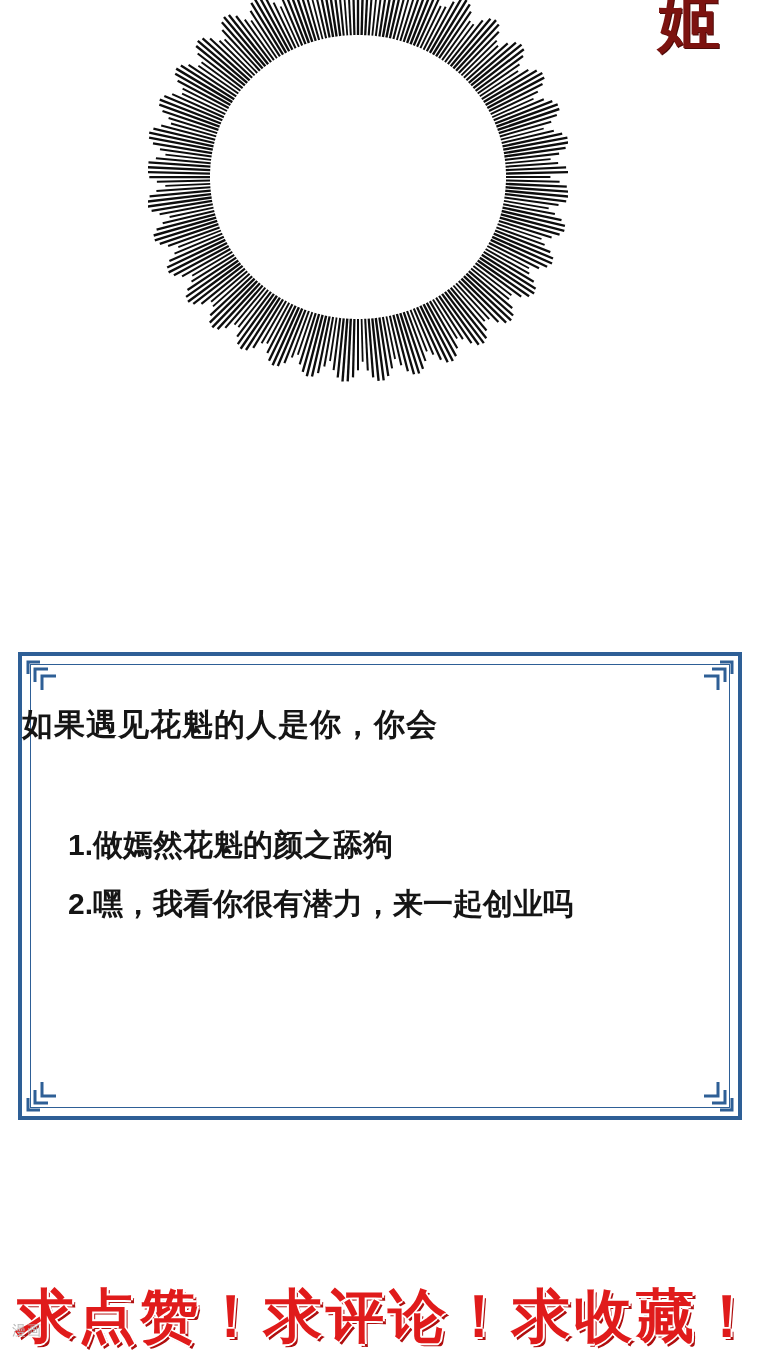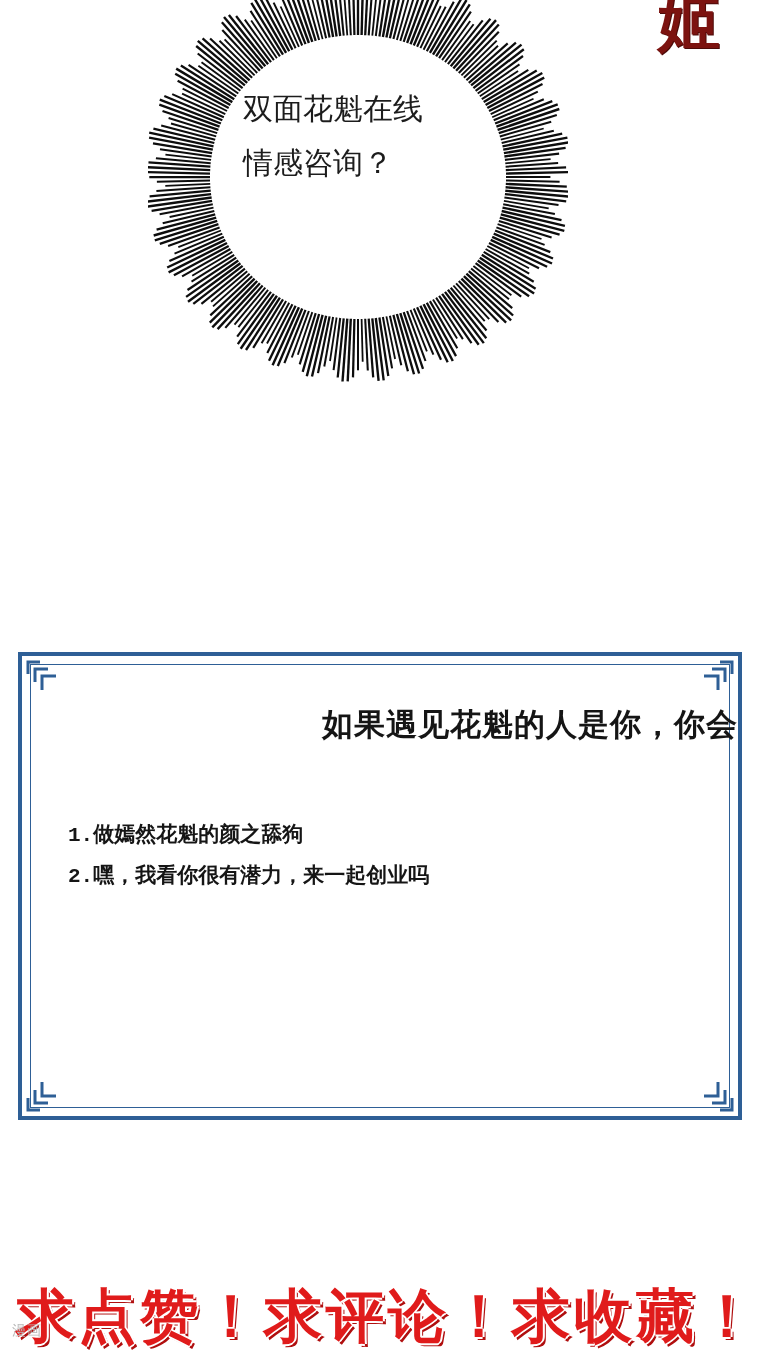--- a/index.html
+++ b/index.html
@@ -83,35 +83,35 @@
   .c-tl { left: 4px;  top: 4px; }
   .c-tr { right: 4px; top: 4px;  transform: scaleX(-1); }
   .c-bl { left: 4px;  bottom: 4px; transform: scaleY(-1); }
   .c-br { right: 4px; bottom: 4px; transform: scale(-1,-1); }
 
   .frame-heading {
     position: absolute;
     left: 0;
     right: 0;
     top: 48px;
-    text-align: right;
+    text-align: left;
     font-family: "DejaVu Serif", serif;
     font-weight: bold;
     font-size: 31px;
     letter-spacing: 1px;
     color: #151515;
   }
   .frame-options {
     position: absolute;
     left: 46px;
     right: 26px;
     top: 160px;
-    font-family: Liberation Mono, monospace;
+    font-family: Liberation Sans, sans-serif;
     font-weight: bold;
-    font-size: 21px;
+    font-size: 30px;
     line-height: 1.95;
     color: #151515;
     white-space: nowrap;
   }
   .frame-options .opt { display: block; }
 
   
   .cta {
     position: absolute;
     left: 0;
@@ -406,24 +406,20 @@
         <line x1="355.2" y1="187.7" x2="419.4" y2="175.7" stroke-width="2.38"></line>
         <line x1="355.9" y1="191.1" x2="420.5" y2="180.5" stroke-width="2.39"></line>
         <line x1="356.4" y1="194.5" x2="417.6" y2="185.9" stroke-width="2.28"></line>
         <line x1="356.9" y1="197.9" x2="411.1" y2="191.6" stroke-width="2.07"></line>
         <line x1="357.3" y1="201.3" x2="402.6" y2="197.1" stroke-width="1.80"></line>
         <line x1="357.6" y1="204.7" x2="410.1" y2="201.1" stroke-width="2.01"></line>
         <line x1="357.8" y1="208.1" x2="418.1" y2="205.3" stroke-width="2.24"></line>
         <line x1="358.0" y1="211.6" x2="423.0" y2="210.1" stroke-width="2.37"></line>
       </g>
   </svg>
-  <div class="burst-text">
-    <div>双面花魁在线</div>
-    <div>情感咨询？</div>
-  </div>
 </div>
 
 <div class="frame">
   <div class="frame-inner"></div>
 
   <div class="corner-orn c-tl">
     <svg width="44" height="44" viewBox="0 0 44 44" xmlns="http://www.w3.org/2000/svg">
       <g fill="none" stroke="#2e5f96" stroke-width="3">
         <path d="M2 14 L2 2 L14 2"></path>
         <path d="M9 22 L9 9 L22 9"></path>

